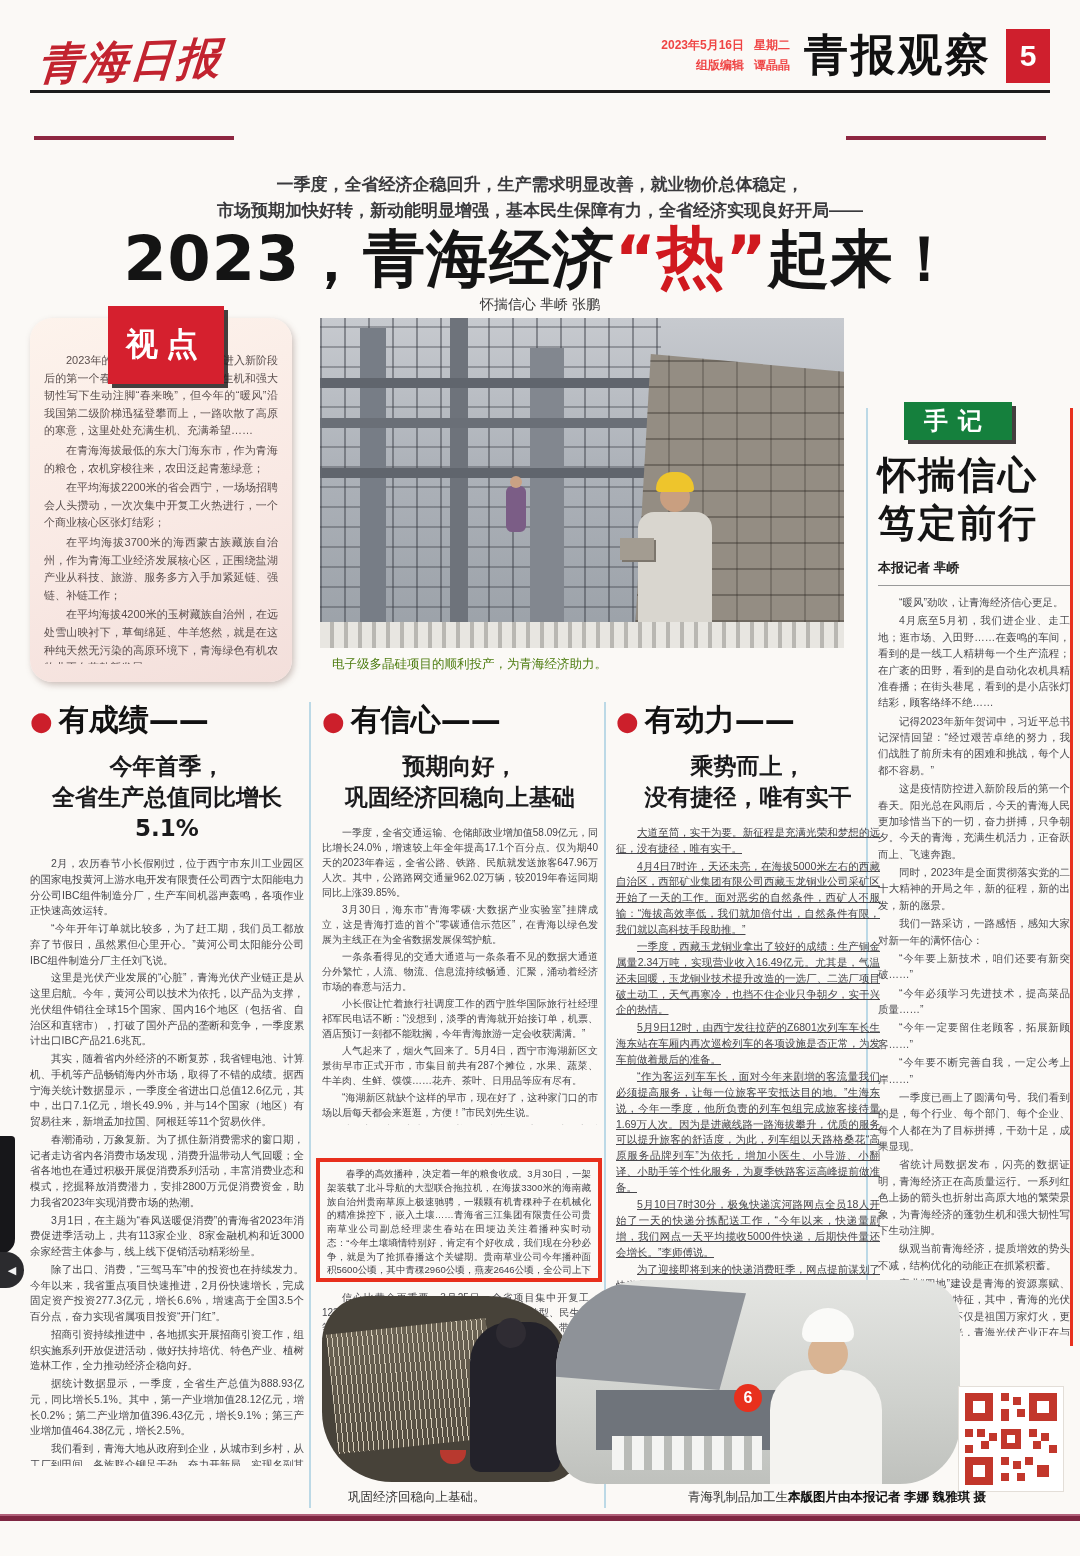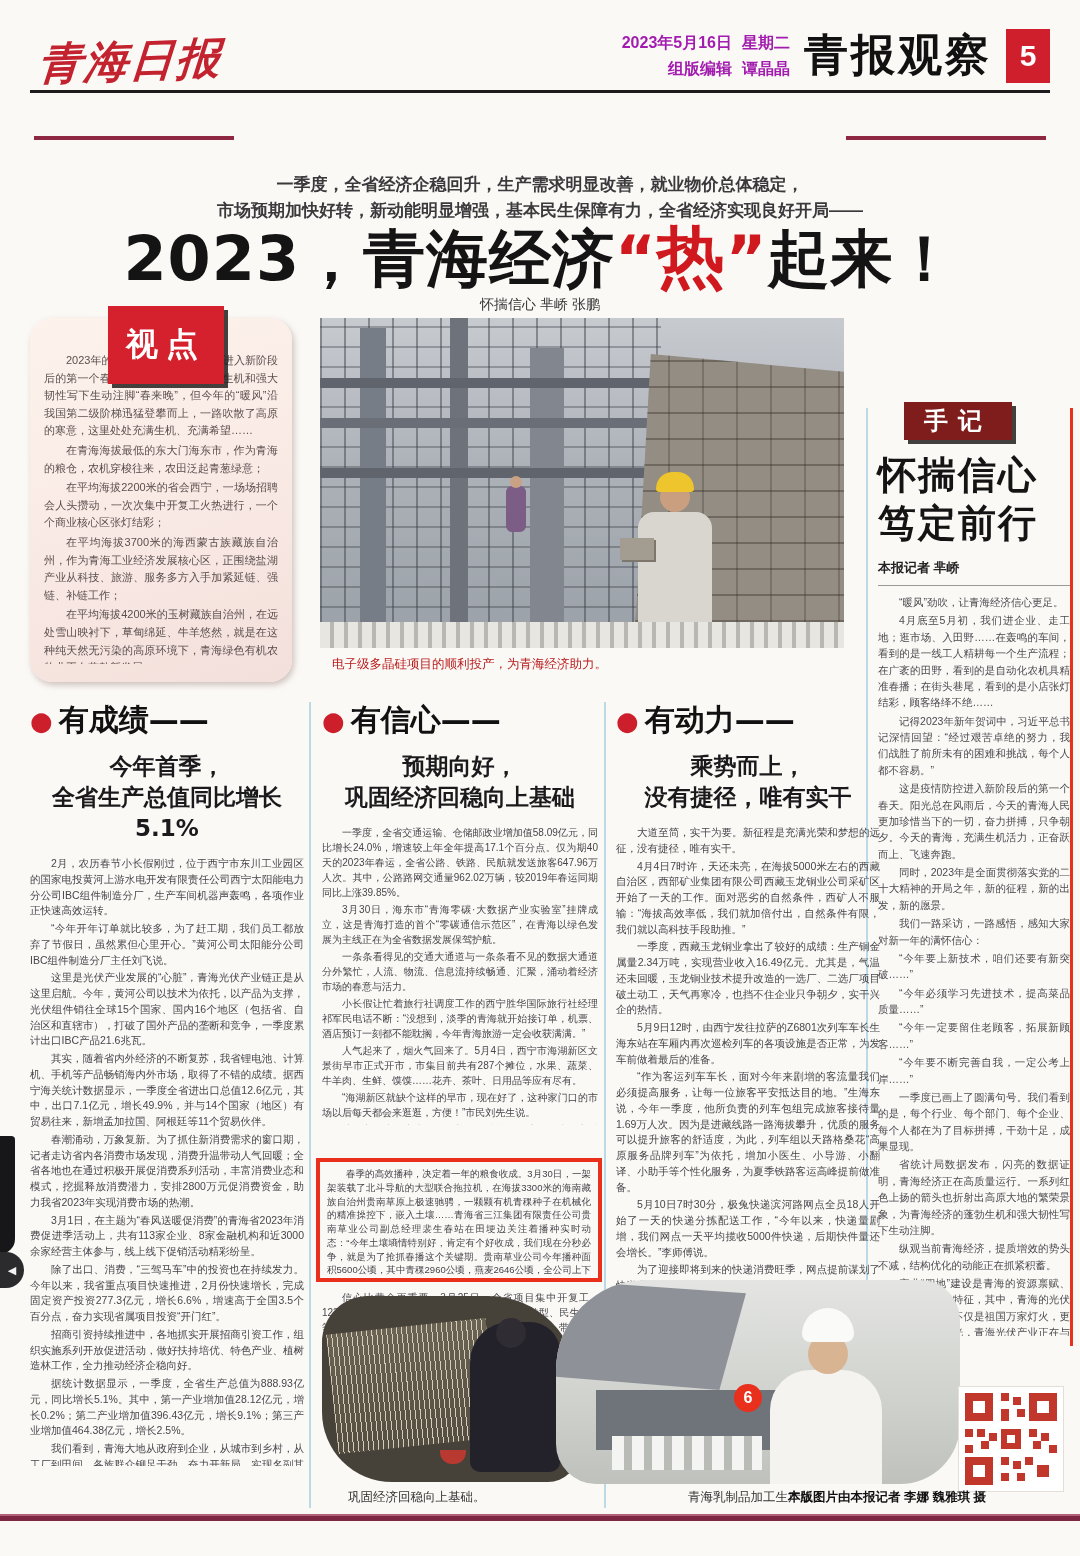--- a/index.html
+++ b/index.html
@@ -3,21 +3,21 @@
 <meta charset="utf-8">
 <style>
   html,body{margin:0;padding:0;background:#e9e7e4;}
   .page{position:relative;width:1080px;height:1556px;background:#fbf9f6;overflow:hidden;
         font-family:"Liberation Sans","DejaVu Sans",sans-serif;color:#2b2b2e;}
   
   .masthead{position:absolute;left:30px;top:26px;width:1020px;height:60px;}
   .logo{position:absolute;left:8px;top:6px;font-family:"DejaVu Serif",serif;font-style:italic;
         font-weight:bold;font-size:44px;color:#c2232f;transform:rotate(-2deg) skewX(-6deg);letter-spacing:2px;}
   .mast-right{position:absolute;right:0;top:0;display:flex;align-items:center;gap:14px;}
-  .dateblock{text-align:right;font-size:16px;font-weight:bold;color:#a21caf;line-height:1.6;}
+  .dateblock{text-align:right;font-size:12px;font-weight:bold;color:#ef4444;line-height:1.6;}
   .dateblock .row{display:flex;gap:10px;justify-content:flex-end;}
   .section-title{font-size:44px;font-weight:bold;letter-spacing:3px;color:#111;font-family:"DejaVu Sans",sans-serif;}
   .pagenum{width:44px;height:54px;background:#cf1f2d;color:#fff;font-size:30px;font-weight:bold;
            display:flex;align-items:center;justify-content:center;}
   .rule-top{position:absolute;left:30px;top:90px;width:1020px;height:3px;background:#1c1c1c;}
   
   .banner{position:absolute;left:0;top:104px;width:1080px;height:64px;}
   .banner .line{position:absolute;top:32px;height:4px;background:#8e2741;}
   .banner .line.l{left:34px;width:200px;}
   .banner .line.r{right:34px;width:200px;}
@@ -57,24 +57,24 @@
                          repeating-linear-gradient(90deg,rgba(40,35,30,.25) 0 2px,transparent 2px 34px);}
   .figure-purple{position:absolute;left:186px;top:168px;width:20px;height:46px;background:#7b5d86;border-radius:6px;}
   .figure-purple::before{content:"";position:absolute;left:4px;top:-10px;width:12px;height:12px;border-radius:50%;background:#c9a184;}
   .worker{position:absolute;left:300px;top:150px;width:110px;height:180px;}
   .worker .body{position:absolute;left:18px;top:44px;width:74px;height:120px;background:#d9d6cf;border-radius:16px 16px 4px 4px;}
   .worker .head{position:absolute;left:40px;top:14px;width:30px;height:30px;border-radius:50%;background:#c99f80;}
   .worker .helmet{position:absolute;left:36px;top:4px;width:38px;height:20px;border-radius:19px 19px 4px 4px;background:#eec52c;}
   .worker .brick{position:absolute;left:0px;top:70px;width:34px;height:22px;background:#a39c91;box-shadow:2px 2px 0 #7c766d;}
   .fence{position:absolute;left:0;bottom:0;width:100%;height:26px;
          background:repeating-linear-gradient(90deg,#e8e6e1 0 10px,#b9b7b2 10px 14px);}
-  .main-caption{position:absolute;left:332px;top:656px;width:520px;font-size:12.5px;color:#b91c1c;}
+  .main-caption{position:absolute;left:332px;top:656px;width:520px;font-size:12.5px;color:#4d7c0f;}
   
   .notes{position:absolute;left:878px;top:402px;width:192px;}
-  .nt-label{display:inline-block;background:#7f1d1d;color:#fff;font-size:24px;font-weight:bold;
+  .nt-label{display:inline-block;background:#15803d;color:#fff;font-size:24px;font-weight:bold;
             padding:3px 20px;letter-spacing:10px;box-shadow:4px 4px 0 rgba(35,30,30,.85);margin-left:26px;}
   .nt-title{margin-top:12px;font-size:38px;font-weight:bold;color:#141414;line-height:1.25;
             font-family:"DejaVu Sans",sans-serif;letter-spacing:2px;}
   .nt-byline{margin-top:12px;font-size:13px;color:#222;font-weight:bold;}
   .nt-rule{margin-top:8px;height:1px;background:#999;}
   .nt-body{margin-top:8px;height:742px;overflow:hidden;font-size:10.5px;line-height:1.56;color:#4a4a4f;}
   .red-vline{position:absolute;left:1070px;top:408px;width:3px;height:938px;background:#e8301d;}
   .blue-div{position:absolute;width:2px;background:#bcd9e6;}
   
   .colhead{display:flex;align-items:center;gap:6px;font-size:30px;font-weight:bold;color:#111;
@@ -86,21 +86,21 @@
   .colA{position:absolute;left:30px;top:700px;width:274px;height:812px;overflow:hidden;}
   .colA .colbody{height:610px;}
   .colB1{position:absolute;left:322px;top:700px;width:276px;height:456px;overflow:hidden;}
   .colB1 .colbody{font-size:10px;height:300px;}
   .hlbox{position:absolute;left:316px;top:1158px;width:286px;height:124px;border:4px solid #e8301d;
          box-sizing:border-box;padding:5px 7px;overflow:hidden;background:#fbf9f6;}
   .hlbox .para{font-size:9.5px;line-height:1.45;color:#44444a;}
   .colB2{position:absolute;left:322px;top:1290px;width:278px;height:88px;overflow:hidden;
          font-size:10px;line-height:1.5;color:#46464b;}
   .colC{position:absolute;left:616px;top:700px;width:264px;height:790px;overflow:hidden;}
-  .colC .colbody{height:600px;}
+  .colC .colbody{height:600px;text-decoration:underline;}
   .para{text-indent:2em;text-align:justify;margin:0 0 2px 0;}
   
   .photoL{position:absolute;left:322px;top:1296px;width:256px;height:186px;z-index:5;
           border-radius:46px 90px 30px 70px;overflow:hidden;background:#474239;}
   .loom{position:absolute;left:10px;top:30px;width:160px;height:120px;
         background:repeating-linear-gradient(90deg,#d6cdb9 0 1px,transparent 1px 5px),
                    linear-gradient(180deg,#6b6354 0%,#544d41 100%);transform:rotate(-6deg);}
   .weaver{position:absolute;right:18px;top:26px;width:90px;height:150px;background:#23222a;border-radius:40px 30px 10px 10px;}
   .weaver::before{content:"";position:absolute;left:26px;top:-4px;width:30px;height:30px;border-radius:50%;background:#2f2c33;}
   .redbowl{position:absolute;left:118px;bottom:18px;width:26px;height:14px;border-radius:0 0 12px 12px;background:#b8392f;}

